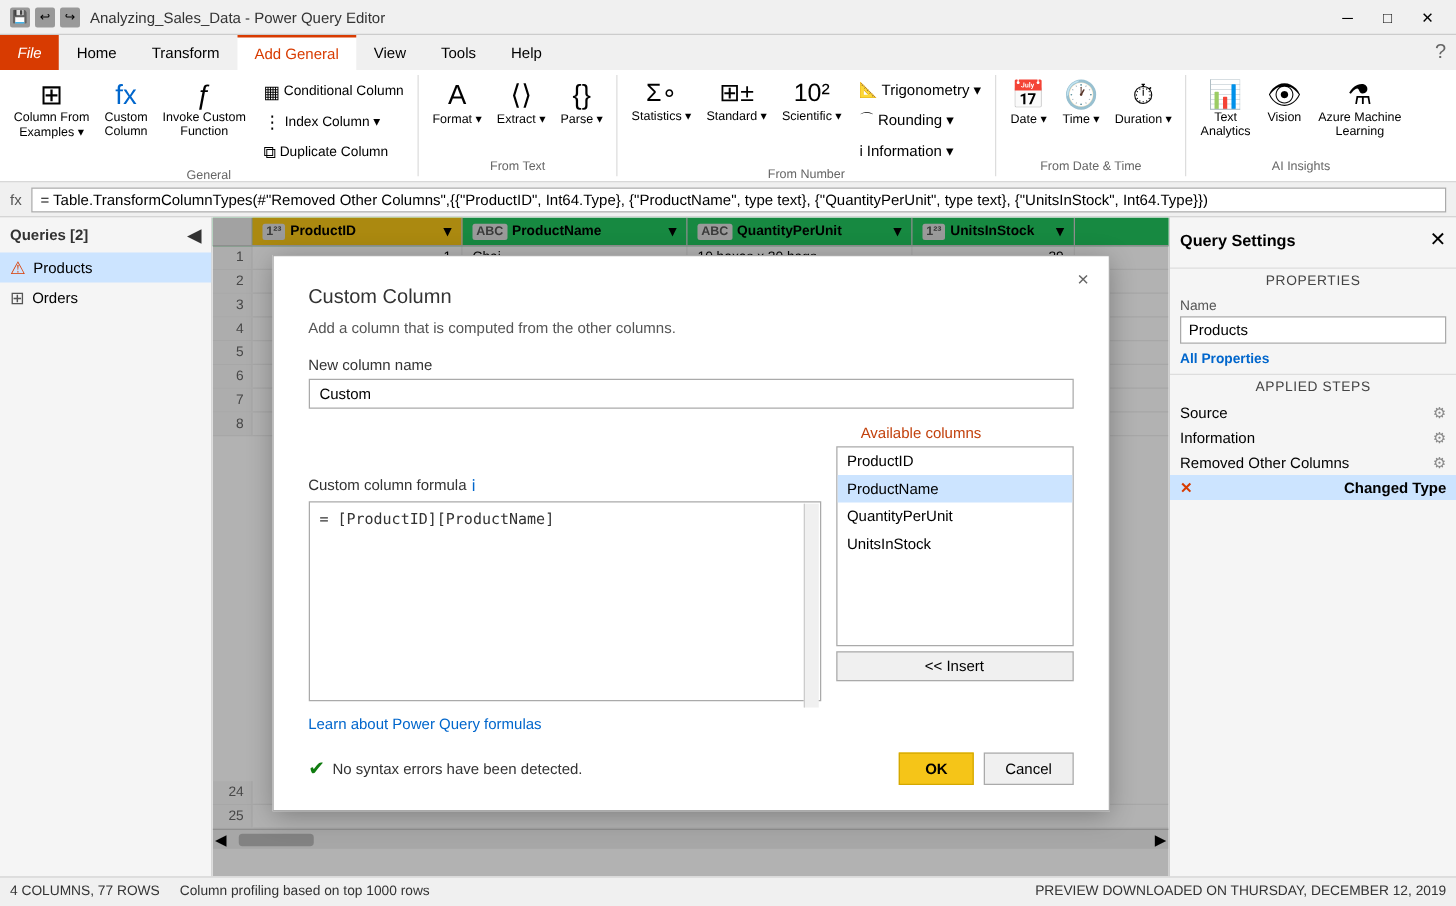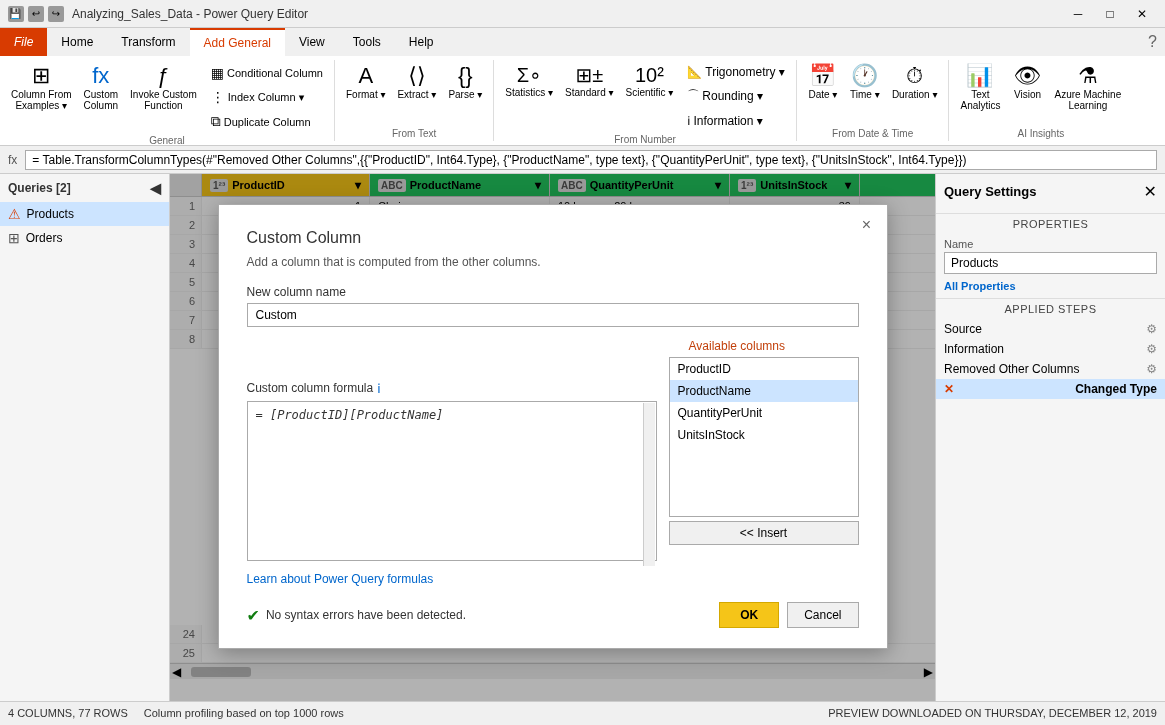--- a/index.html
+++ b/index.html
@@ -70,21 +70,21 @@
     .modal-overlay { position: absolute; top: 0; left: 0; right: 0; bottom: 0; background: rgba(0,0,0,0.3); z-index: 100; display: flex; align-items: flex-start; justify-content: center; padding-top: 30px; }
     .modal { background: white; width: 670px; border: 1px solid #aaa; box-shadow: 0 4px 20px rgba(0,0,0,0.3); position: relative; padding: 24px 28px 20px; }
     .modal-close { position: absolute; top: 10px; right: 10px; width: 20px; height: 20px; background: transparent; border: none; font-size: 16px; cursor: pointer; color: #666; display: flex; align-items: center; justify-content: center; }
     .modal-title { font-size: 16px; font-weight: 400; color: #333; margin-bottom: 8px; }
     .modal-subtitle { font-size: 12px; color: #555; margin-bottom: 16px; }
     .form-label { font-size: 12px; color: #333; margin-bottom: 4px; display: block; }
     .form-input { width: 100%; padding: 4px 8px; border: 1px solid #aaa; font-size: 12px; background: white; }
     .formula-area-wrapper { display: flex; gap: 12px; margin-top: 12px; }
     .formula-area { flex: 1; margin-top: 40px; }
     .formula-label { font-size: 12px; color: #333; margin-bottom: 4px; display: flex; align-items: center; gap: 4px; }
-    .formula-input { width: 100%; height: 160px; border: 1px solid #aaa; font-family: 'Consolas', monospace; font-size: 12px; padding: 6px 8px; resize: none; color: #333; font-style: italic; }
+    .formula-input { width: 100%; height: 160px; border: 1px solid #aaa; font-family: 'Consolas', monospace; font-size: 12px; padding: 6px 8px; resize: none; color: #333; }
     .avail-cols { width: 190px; }
     .avail-cols-label { font-size: 12px; color: #c2410c; margin-bottom: 4px; margin-left: 20px; }
     .avail-cols-list { border: 1px solid #aaa; height: 160px; overflow-y: auto; }
     .avail-col-item { padding: 4px 8px; font-size: 12px; cursor: pointer; }
     .avail-col-item.selected { background: #cce4ff; }
     .insert-btn { width: 100%; margin-top: 4px; padding: 4px; border: 1px solid #aaa; background: #f0f0f0; font-size: 12px; cursor: pointer; }
     .learn-link { color: #0066cc; font-size: 12px; cursor: pointer; text-decoration: none; display: inline-block; margin-top: 8px; }
     .modal-footer { display: flex; align-items: center; margin-top: 16px; }
     .syntax-ok { display: flex; align-items: center; gap: 6px; font-size: 12px; color: #333; }
     .check-icon { color: #107c10; font-size: 16px; }

